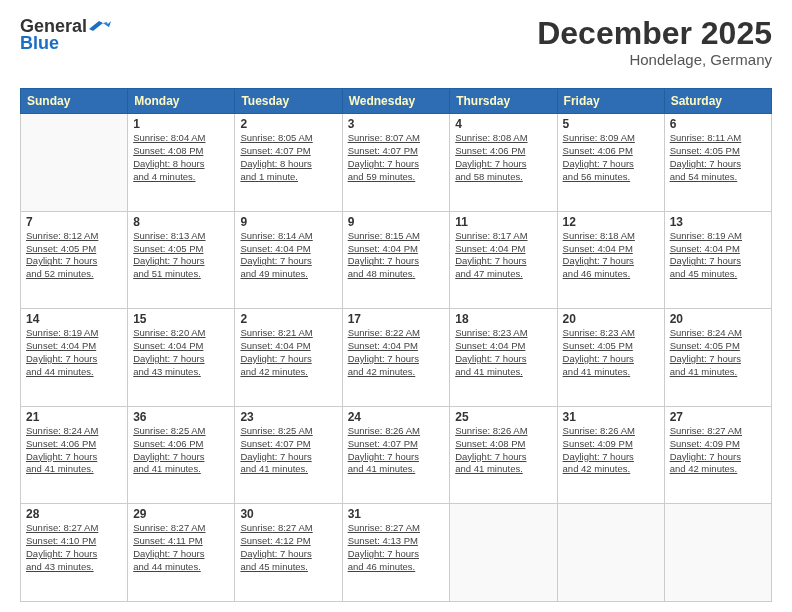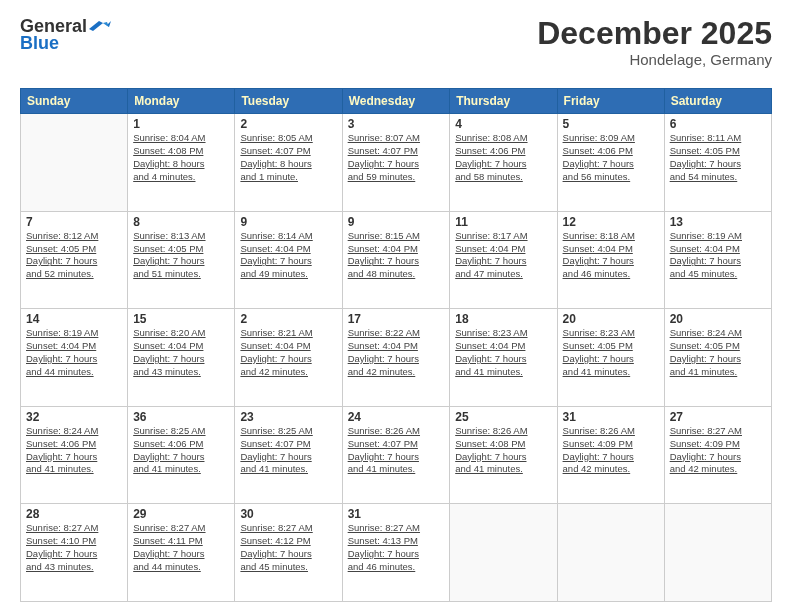--- a/index.html
+++ b/index.html
@@ -202,21 +202,21 @@
             <div class="day-number">20</div>
             <div class="day-info">Sunrise: 8:23 AM<br>Sunset: 4:05 PM<br>Daylight: 7 hours<br>and 41 minutes.</div>
           </td>
           <td>
             <div class="day-number">20</div>
             <div class="day-info">Sunrise: 8:24 AM<br>Sunset: 4:05 PM<br>Daylight: 7 hours<br>and 41 minutes.</div>
           </td>
         </tr>
         <tr>
           <td>
-            <div class="day-number">32</div>
+            <div class="day-number">21</div>
             <div class="day-info">Sunrise: 8:24 AM<br>Sunset: 4:06 PM<br>Daylight: 7 hours<br>and 41 minutes.</div>
           </td>
           <td>
             <div class="day-number">36</div>
             <div class="day-info">Sunrise: 8:25 AM<br>Sunset: 4:06 PM<br>Daylight: 7 hours<br>and 41 minutes.</div>
           </td>
           <td>
             <div class="day-number">23</div>
             <div class="day-info">Sunrise: 8:25 AM<br>Sunset: 4:07 PM<br>Daylight: 7 hours<br>and 41 minutes.</div>
           </td>

